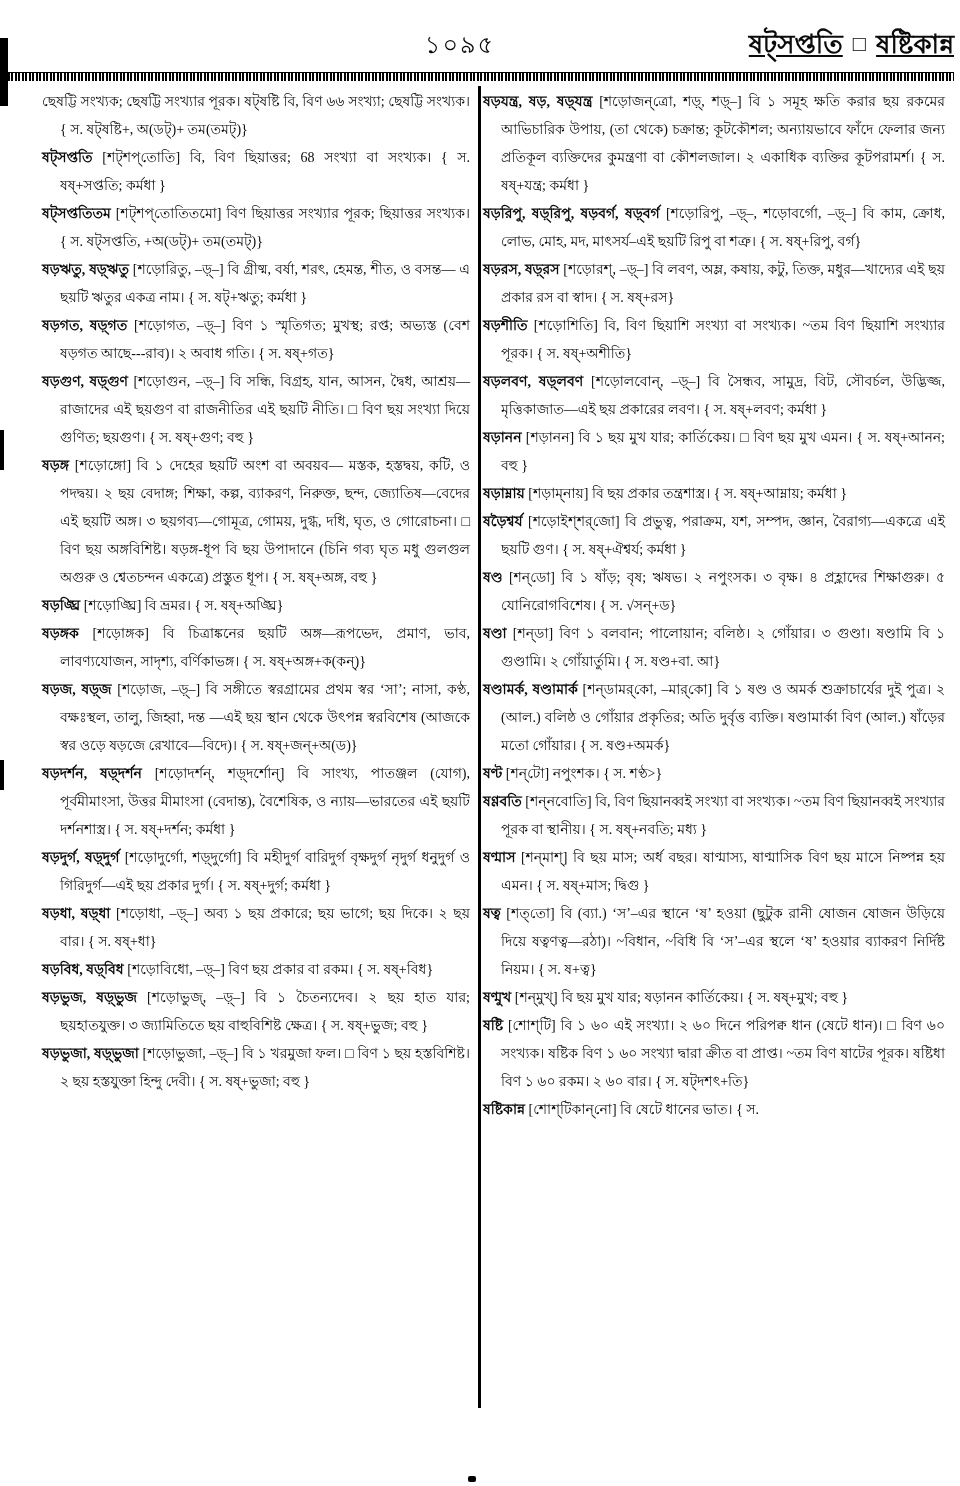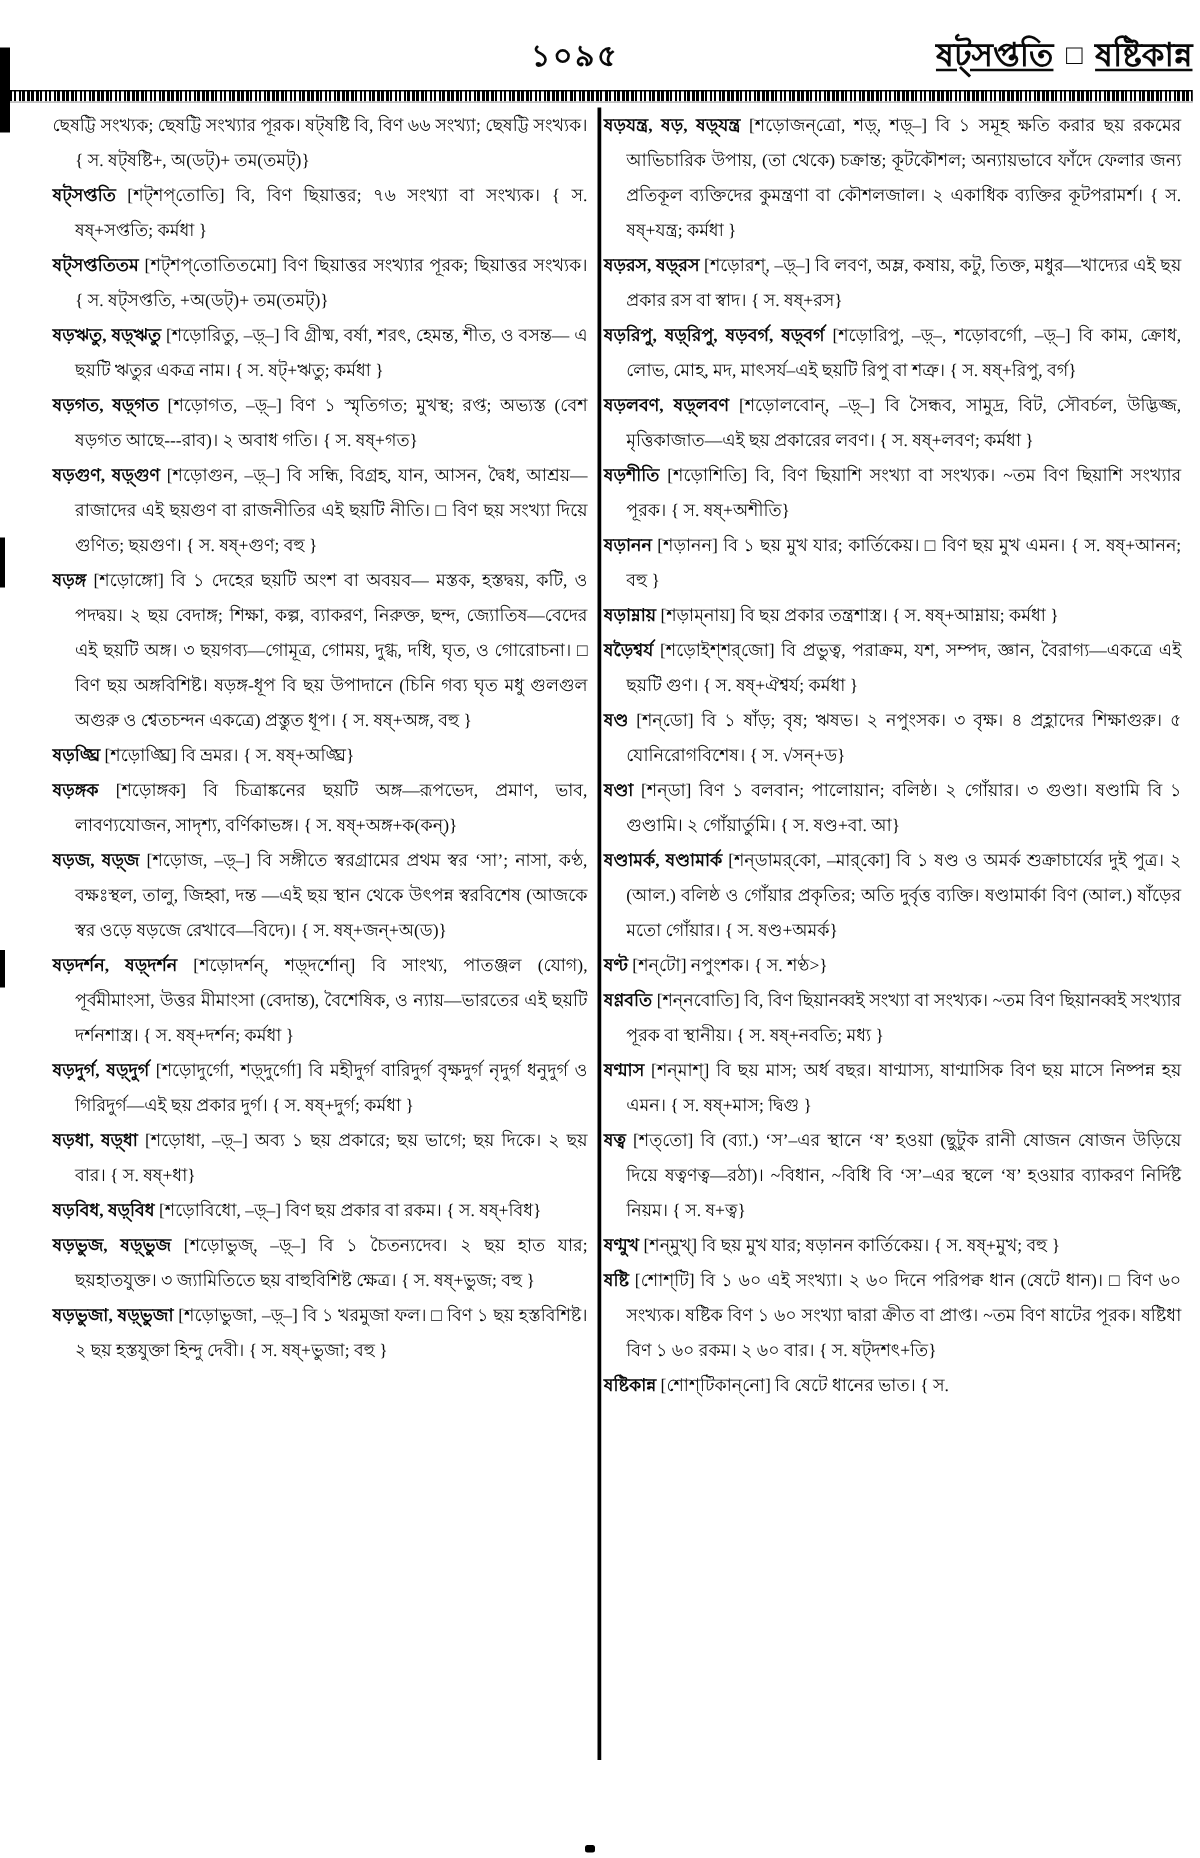--- a/index.html
+++ b/index.html
@@ -17,21 +17,21 @@
     overflow: hidden;
   }
   
   .page-number {
     position: absolute;
     top: 26px;
     left: 380px;
     width: 160px;
     text-align: center;
     font-size: 24px;
-    font-weight: 700;
+    font-weight: 400;
     letter-spacing: 2px;
   }
   .guide-words {
     position: absolute;
     top: 24px;
     right: 6px;
     font-size: 26px;
     font-weight: 700;
     white-space: nowrap;
     text-decoration: underline;
@@ -126,43 +126,43 @@
   <div class="ornament-rule"></div>
   <div class="artifact-topleft"></div>
   <div class="artifact-left-tick" style="top:430px;height:40px;"></div>
   <div class="artifact-left-tick" style="top:760px;height:30px;"></div>
 
   <div class="divider"></div>
 
   <div class="columns">
     <div class="col col-left">
       <p class="entry"><b class="hw"></b><span>ছেষট্টি সংখ্যক; ছেষট্টি সংখ্যার পূরক। ষট্‌ষষ্টি বি, বিণ ৬৬ সংখ্যা; ছেষট্টি সংখ্যক। { স. ষট্‌ষষ্টি+, অ(ডট্)+ তম(তমট্)}</span></p>
-      <p class="entry"><b class="hw">ষট্‌সপ্ততি</b><span> [শট্‌শপ্‌তোতি] বি, বিণ ছিয়াত্তর; ৭৬ সংখ্যা বা সংখ্যক। { স. ষষ্+সপ্ততি; কর্মধা }</span></p>
+      <p class="entry"><b class="hw">ষট্‌সপ্ততি</b><span> [শট্‌শপ্‌তোতি] বি, বিণ ছিয়াত্তর; 68 সংখ্যা বা সংখ্যক। { স. ষষ্+সপ্ততি; কর্মধা }</span></p>
       <p class="entry"><b class="hw">ষট্‌সপ্ততিতম</b><span> [শট্‌শপ্‌তোতিতমো] বিণ ছিয়াত্তর সংখ্যার পূরক; ছিয়াত্তর সংখ্যক। { স. ষট্‌সপ্ততি, +অ(ডট্)+ তম(তমট্)}</span></p>
       <p class="entry"><b class="hw">ষড়ঋতু, ষড়্‌ঋতু</b><span> [শড়োরিতু, –ড়্‌–] বি গ্রীষ্ম, বর্ষা, শরৎ, হেমন্ত, শীত, ও বসন্ত— এ ছয়টি ঋতুর একত্র নাম। { স. ষট্+ঋতু; কর্মধা }</span></p>
       <p class="entry"><b class="hw">ষড়গত, ষড়্‌গত</b><span> [শড়োগত, –ড়্‌–] বিণ ১ স্মৃতিগত; মুখস্থ; রপ্ত; অভ্যস্ত (বেশ ষড়গত আছে---রাব)। ২ অবাধ গতি। { স. ষষ্+গত}</span></p>
       <p class="entry"><b class="hw">ষড়গুণ, ষড়্‌গুণ</b><span> [শড়োগুন, –ড়্‌–] বি সন্ধি, বিগ্রহ, যান, আসন, দ্বৈধ, আশ্রয়—রাজাদের এই ছয়গুণ বা রাজনীতির এই ছয়টি নীতি। □ বিণ ছয় সংখ্যা দিয়ে গুণিত; ছয়গুণ। { স. ষষ্+গুণ; বহু }</span></p>
       <p class="entry"><b class="hw">ষড়ঙ্গ</b><span> [শড়োঙ্গো] বি ১ দেহের ছয়টি অংশ বা অবয়ব— মস্তক, হস্তদ্বয়, কটি, ও পদদ্বয়। ২ ছয় বেদাঙ্গ; শিক্ষা, কল্প, ব্যাকরণ, নিরুক্ত, ছন্দ, জ্যোতিষ—বেদের এই ছয়টি অঙ্গ। ৩ ছয়গব্য—গোমূত্র, গোময়, দুগ্ধ, দধি, ঘৃত, ও গোরোচনা। □ বিণ ছয় অঙ্গবিশিষ্ট। ষড়ঙ্গ-ধূপ বি ছয় উপাদানে (চিনি গব্য ঘৃত মধু গুলগুল অগুরু ও শ্বেতচন্দন একত্রে) প্রস্তুত ধূপ। { স. ষষ্+অঙ্গ, বহু }</span></p>
       <p class="entry"><b class="hw">ষড়ঙ্ঘ্রি</b><span> [শড়োঙ্ঘ্রি] বি ভ্রমর। { স. ষষ্+অঙ্ঘ্রি}</span></p>
       <p class="entry"><b class="hw">ষড়ঙ্গক</b><span> [শড়োঙ্গক] বি চিত্রাঙ্কনের ছয়টি অঙ্গ—রূপভেদ, প্রমাণ, ভাব, লাবণ্যযোজন, সাদৃশ্য, বর্ণিকাভঙ্গ। { স. ষষ্+অঙ্গ+ক(কন্)}</span></p>
       <p class="entry"><b class="hw">ষড়জ, ষড়্‌জ</b><span> [শড়োজ, –ড়্‌–] বি সঙ্গীতে স্বরগ্রামের প্রথম স্বর ‘সা’; নাসা, কণ্ঠ, বক্ষঃস্থল, তালু, জিহ্বা, দন্ত —এই ছয় স্থান থেকে উৎপন্ন স্বরবিশেষ (আজকে স্বর ওড়ে ষড়জে রেখাবে—বিদে)। { স. ষষ্+জন্+অ(ড)}</span></p>
       <p class="entry"><b class="hw">ষড়দর্শন, ষড়্‌দর্শন</b><span> [শড়োদর্শন্, শড়্‌দর্শোন্] বি সাংখ্য, পাতঞ্জল (যোগ), পূর্বমীমাংসা, উত্তর মীমাংসা (বেদান্ত), বৈশেষিক, ও ন্যায়—ভারতের এই ছয়টি দর্শনশাস্ত্র। { স. ষষ্+দর্শন; কর্মধা }</span></p>
       <p class="entry"><b class="hw">ষড়দুর্গ, ষড়্‌দুর্গ</b><span> [শড়োদুর্গো, শড়্‌দুর্গো] বি মহীদুর্গ বারিদুর্গ বৃক্ষদুর্গ নৃদুর্গ ধনুদুর্গ ও গিরিদুর্গ—এই ছয় প্রকার দুর্গ। { স. ষষ্+দুর্গ; কর্মধা }</span></p>
       <p class="entry"><b class="hw">ষড়ধা, ষড়্‌ধা</b><span> [শড়োধা, –ড়্‌–] অব্য ১ ছয় প্রকারে; ছয় ভাগে; ছয় দিকে। ২ ছয় বার। { স. ষষ্+ধা}</span></p>
       <p class="entry"><b class="hw">ষড়বিধ, ষড়্‌বিধ</b><span> [শড়োবিধো, –ড়্‌–] বিণ ছয় প্রকার বা রকম। { স. ষষ্+বিধ}</span></p>
       <p class="entry"><b class="hw">ষড়ভুজ, ষড়্‌ভুজ</b><span> [শড়োভুজ্, –ড়্‌–] বি ১ চৈতন্যদেব। ২ ছয় হাত যার; ছয়হাতযুক্ত। ৩ জ্যামিতিতে ছয় বাহুবিশিষ্ট ক্ষেত্র। { স. ষষ্+ভুজ; বহু }</span></p>
       <p class="entry"><b class="hw">ষড়ভুজা, ষড়্‌ভুজা</b><span> [শড়োভুজা, –ড়্‌–] বি ১ খরমুজা ফল। □ বিণ ১ ছয় হস্তবিশিষ্ট। ২ ছয় হস্তযুক্তা হিন্দু দেবী। { স. ষষ্+ভুজা; বহু }</span></p>
     </div>
 
     <div class="col col-right">
       <p class="entry"><b class="hw">ষড়যন্ত্র, ষড়, ষড়্‌যন্ত্র</b><span> [শড়োজন্‌ত্রো, শড়্, শড়্‌–] বি ১ সমূহ ক্ষতি করার ছয় রকমের আভিচারিক উপায়, (তা থেকে) চক্রান্ত; কূটকৌশল; অন্যায়ভাবে ফাঁদে ফেলার জন্য প্রতিকূল ব্যক্তিদের কুমন্ত্রণা বা কৌশলজাল। ২ একাধিক ব্যক্তির কূটপরামর্শ। { স. ষষ্+যন্ত্র; কর্মধা }</span></p>
+      <p class="entry"><b class="hw">ষড়রিপু, ষড়্‌রিপু, ষড়বর্গ, ষড়্‌বর্গ</b><span> [শড়োরিপু, –ড়্‌–, শড়োবর্গো, –ড়্‌–] বি কাম, ক্রোধ, লোভ, মোহ, মদ, মাৎসর্য–এই ছয়টি রিপু বা শত্রু। { স. ষষ্+রিপু, বর্গ}</span></p>
       <p class="entry"><b class="hw">ষড়রস, ষড়্‌রস</b><span> [শড়োরশ্, –ড়্‌–] বি লবণ, অম্ল, কষায়, কটু, তিক্ত, মধুর—খাদ্যের এই ছয় প্রকার রস বা স্বাদ। { স. ষষ্+রস}</span></p>
-      <p class="entry"><b class="hw">ষড়রিপু, ষড়্‌রিপু, ষড়বর্গ, ষড়্‌বর্গ</b><span> [শড়োরিপু, –ড়্‌–, শড়োবর্গো, –ড়্‌–] বি কাম, ক্রোধ, লোভ, মোহ, মদ, মাৎসর্য–এই ছয়টি রিপু বা শত্রু। { স. ষষ্+রিপু, বর্গ}</span></p>
+      <p class="entry"><b class="hw">ষড়শীতি</b><span> [শড়োশিতি] বি, বিণ ছিয়াশি সংখ্যা বা সংখ্যক। ~তম বিণ ছিয়াশি সংখ্যার পূরক। { স. ষষ্+অশীতি}</span></p>
       <p class="entry"><b class="hw">ষড়লবণ, ষড়্‌লবণ</b><span> [শড়োলবোন্, –ড়্‌–] বি সৈন্ধব, সামুদ্র, বিট, সৌবর্চল, উদ্ভিজ্জ, মৃত্তিকাজাত—এই ছয় প্রকারের লবণ। { স. ষষ্+লবণ; কর্মধা }</span></p>
-      <p class="entry"><b class="hw">ষড়শীতি</b><span> [শড়োশিতি] বি, বিণ ছিয়াশি সংখ্যা বা সংখ্যক। ~তম বিণ ছিয়াশি সংখ্যার পূরক। { স. ষষ্+অশীতি}</span></p>
       <p class="entry"><b class="hw">ষড়ানন</b><span> [শড়ানন] বি ১ ছয় মুখ যার; কার্তিকেয়। □ বিণ ছয় মুখ এমন। { স. ষষ্+আনন; বহু }</span></p>
       <p class="entry"><b class="hw">ষড়াম্নায়</b><span> [শড়াম্‌নায়] বি ছয় প্রকার তন্ত্রশাস্ত্র। { স. ষষ্+আম্নায়; কর্মধা }</span></p>
       <p class="entry"><b class="hw">ষড়ৈশ্বর্য</b><span> [শড়োইশ্‌শর্‌জো] বি প্রভুত্ব, পরাক্রম, যশ, সম্পদ, জ্ঞান, বৈরাগ্য—একত্রে এই ছয়টি গুণ। { স. ষষ্+ঐশ্বর্য; কর্মধা }</span></p>
       <p class="entry"><b class="hw">ষণ্ড</b><span> [শন্‌ডো] বি ১ ষাঁড়; বৃষ; ঋষভ। ২ নপুংসক। ৩ বৃক্ষ। ৪ প্রহ্লাদের শিক্ষাগুরু। ৫ যোনিরোগবিশেষ। { স. √সন্+ড}</span></p>
       <p class="entry"><b class="hw">ষণ্ডা</b><span> [শন্‌ডা] বিণ ১ বলবান; পালোয়ান; বলিষ্ঠ। ২ গোঁয়ার। ৩ গুণ্ডা। ষণ্ডামি বি ১ গুণ্ডামি। ২ গোঁয়ার্তুমি। { স. ষণ্ড+বা. আ}</span></p>
       <p class="entry"><b class="hw">ষণ্ডামর্ক, ষণ্ডামার্ক</b><span> [শন্‌ডামর্‌কো, –মার্‌কো] বি ১ ষণ্ড ও অমর্ক শুক্রাচার্যের দুই পুত্র। ২ (আল.) বলিষ্ঠ ও গোঁয়ার প্রকৃতির; অতি দুর্বৃত্ত ব্যক্তি। ষণ্ডামার্কা বিণ (আল.) ষাঁড়ের মতো গোঁয়ার। { স. ষণ্ড+অমর্ক}</span></p>
       <p class="entry"><b class="hw">ষণ্ট</b><span> [শন্‌টো] নপুংশক। { স. শণ্ঠ&gt;}</span></p>
       <p class="entry"><b class="hw">ষণ্ণবতি</b><span> [শন্‌নবোতি] বি, বিণ ছিয়ানব্বই সংখ্যা বা সংখ্যক। ~তম বিণ ছিয়ানব্বই সংখ্যার পূরক বা স্থানীয়। { স. ষষ্+নবতি; মধ্য }</span></p>
       <p class="entry"><b class="hw">ষণ্মাস</b><span> [শন্‌মাশ্] বি ছয় মাস; অর্ধ বছর। ষাণ্মাস্য, ষাণ্মাসিক বিণ ছয় মাসে নিষ্পন্ন হয় এমন। { স. ষষ্+মাস; দ্বিগু }</span></p>
       <p class="entry"><b class="hw">ষত্ব</b><span> [শত্‌তো] বি (ব্যা.) ‘স’–এর স্থানে ‘ষ’ হওয়া (ছুটুক রানী ষোজন ষোজন উড়িয়ে দিয়ে ষত্বণত্ব—রঠা)। ~বিধান, ~বিধি বি ‘স’–এর স্থলে ‘ষ’ হওয়ার ব্যাকরণ নির্দিষ্ট নিয়ম। { স. ষ+ত্ব}</span></p>

